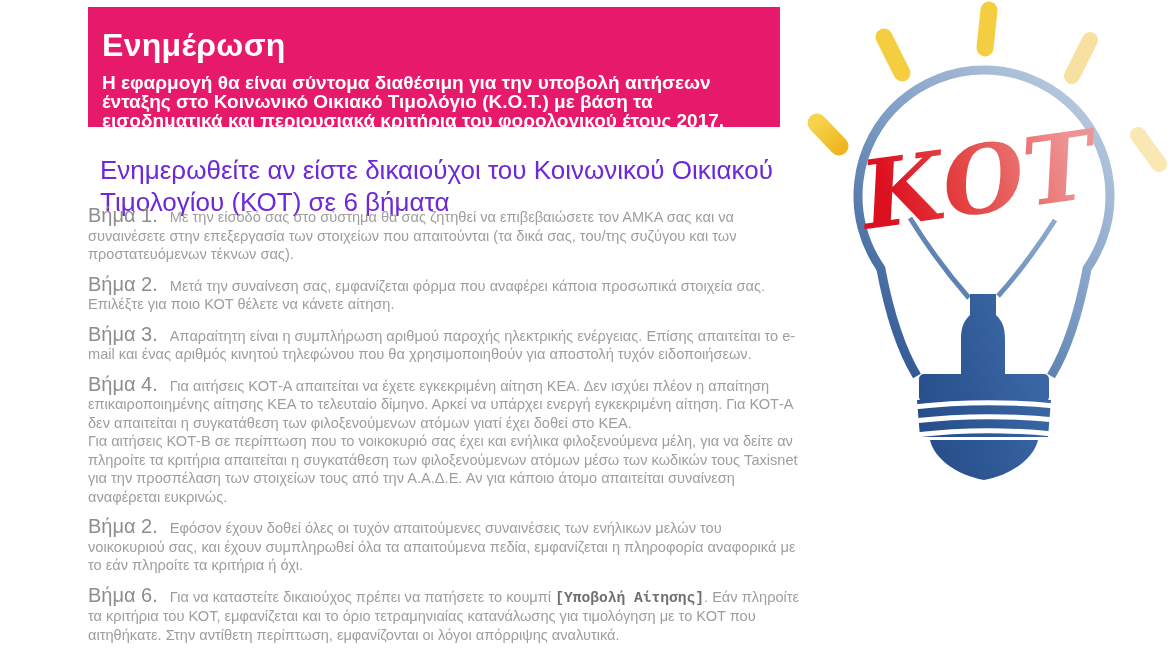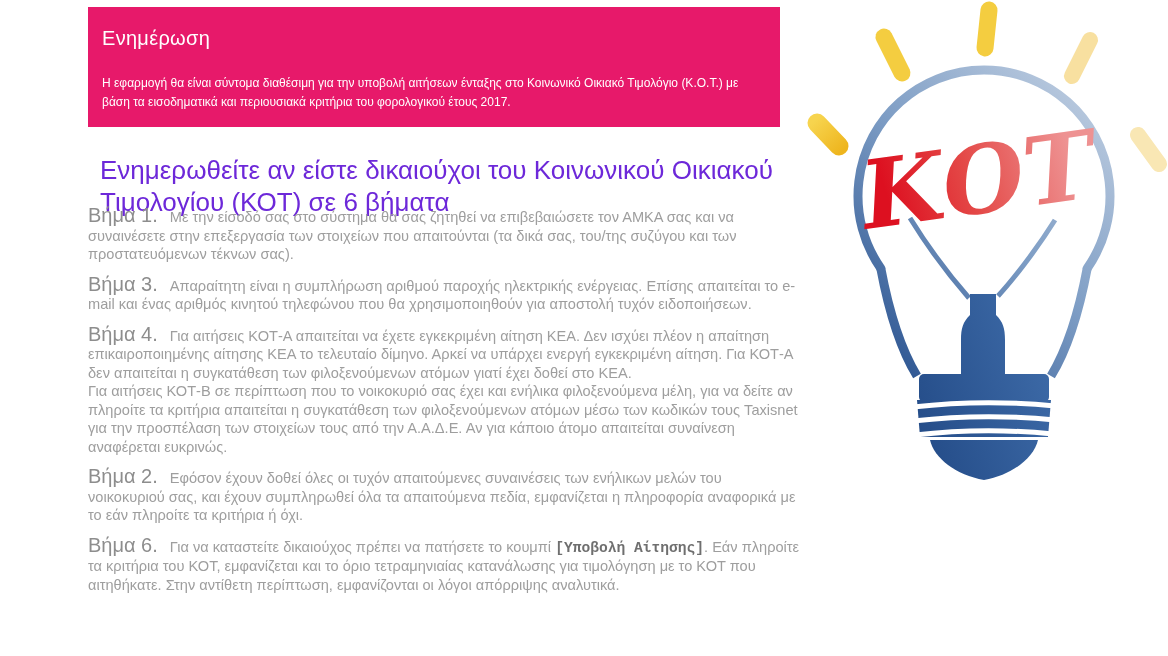--- a/index.html
+++ b/index.html
@@ -15,29 +15,29 @@
   .notice {
     position:absolute; left:88px; top:7px;
     width:692px; height:120px;
     background:#e7196a;
     box-sizing:border-box;
     padding:12px 14px;
     color:#ffffff;
   }
   .notice-title {
     margin:8px 0 0;
-    font-size:20px;
-    font-weight:400;
+    font-size:32px;
+    font-weight:700;
     letter-spacing:.3px;
   }
   .notice-body {
-    margin:24px 0 0;
-    font-size:12px;
+    margin:9px 0 0;
+    font-size:19px;
     line-height:19px;
-    font-weight:400;
+    font-weight:700;
     max-width:660px;
   }
 
   
   .main-heading {
     position:absolute; left:88px; top:142px;
     width:720px;
     margin:12px;
     font-size:26px;
     line-height:32px;
@@ -78,20 +78,21 @@
 
 <div class="notice">
   <h1 class="notice-title">Ενημέρωση</h1>
   <p class="notice-body">Η εφαρμογή θα είναι σύντομα διαθέσιμη για την υποβολή αιτήσεων ένταξης στο Κοινωνικό Οικιακό Τιμολόγιο (Κ.Ο.Τ.) με βάση τα εισοδηματικά και περιουσιακά κριτήρια του φορολογικού έτους 2017.</p>
 </div>
 
 <h2 class="main-heading">Ενημερωθείτε αν είστε δικαιούχοι του Κοινωνικού Οικιακού Τιμολογίου (ΚΟΤ) σε 6 βήματα</h2>
 
 <div class="steps">
   <p class="step"><span class="step-label">Βήμα 1.</span><span>Με την είσοδό σας στο σύστημα θα σας ζητηθεί να επιβεβαιώσετε τον ΑΜΚΑ σας και να συναινέσετε στην επεξεργασία των στοιχείων που απαιτούνται (τα δικά σας, του/της συζύγου και των προστατευόμενων τέκνων σας).</span></p>
+  <p class="step"><span class="step-label">Βήμα 2.</span><span>Μετά την συναίνεση σας, εμφανίζεται φόρμα που αναφέρει κάποια προσωπικά στοιχεία σας. Επιλέξτε για ποιο ΚΟΤ θέλετε να κάνετε αίτηση.</span></p>
   <p class="step"><span class="step-label">Βήμα 3.</span><span>Απαραίτητη είναι η συμπλήρωση αριθμού παροχής ηλεκτρικής ενέργειας. Επίσης απαιτείται το e-mail και ένας αριθμός κινητού τηλεφώνου που θα χρησιμοποιηθούν για αποστολή τυχόν ειδοποιήσεων.</span></p>
   <p class="step"><span class="step-label">Βήμα 4.</span><span>Για αιτήσεις ΚΟΤ-Α απαιτείται να έχετε εγκεκριμένη αίτηση ΚΕΑ. Δεν ισχύει πλέον η απαίτηση επικαιροποιημένης αίτησης ΚΕΑ το τελευταίο δίμηνο. Αρκεί να υπάρχει ενεργή εγκεκριμένη αίτηση. Για ΚΟΤ-Α δεν απαιτείται η συγκατάθεση των φιλοξενούμενων ατόμων γιατί έχει δοθεί στο ΚΕΑ.</span><br><span>Για αιτήσεις ΚΟΤ-Β σε περίπτωση που το νοικοκυριό σας έχει και ενήλικα φιλοξενούμενα μέλη, για να δείτε αν πληροίτε τα κριτήρια απαιτείται η συγκατάθεση των φιλοξενούμενων ατόμων μέσω των κωδικών τους Taxisnet για την προσπέλαση των στοιχείων τους από την Α.Α.Δ.Ε. Αν για κάποιο άτομο απαιτείται συναίνεση αναφέρεται ευκρινώς.</span></p>
   <p class="step"><span class="step-label">Βήμα 2.</span><span>Εφόσον έχουν δοθεί όλες οι τυχόν απαιτούμενες συναινέσεις των ενήλικων μελών του νοικοκυριού σας, και έχουν συμπληρωθεί όλα τα απαιτούμενα πεδία, εμφανίζεται η πληροφορία αναφορικά με το εάν πληροίτε τα κριτήρια ή όχι.</span></p>
   <p class="step"><span class="step-label">Βήμα 6.</span><span>Για να καταστείτε δικαιούχος πρέπει να πατήσετε το κουμπί </span><span class="step-bold">[Υποβολή Αίτησης]</span><span>. Εάν πληροίτε τα κριτήρια του ΚΟΤ, εμφανίζεται και το όριο τετραμηνιαίας κατανάλωσης για τιμολόγηση με το ΚΟΤ που αιτηθήκατε. Στην αντίθετη περίπτωση, εμφανίζονται οι λόγοι απόρριψης αναλυτικά.</span></p>
 </div>
 
 <div class="bulb-wrap">
   <svg width="365" height="500" viewBox="0 0 365 500" xmlns="http://www.w3.org/2000/svg">
     <defs>
       <linearGradient id="glassGrad" gradientUnits="userSpaceOnUse" x1="40" y1="340" x2="300" y2="80">

